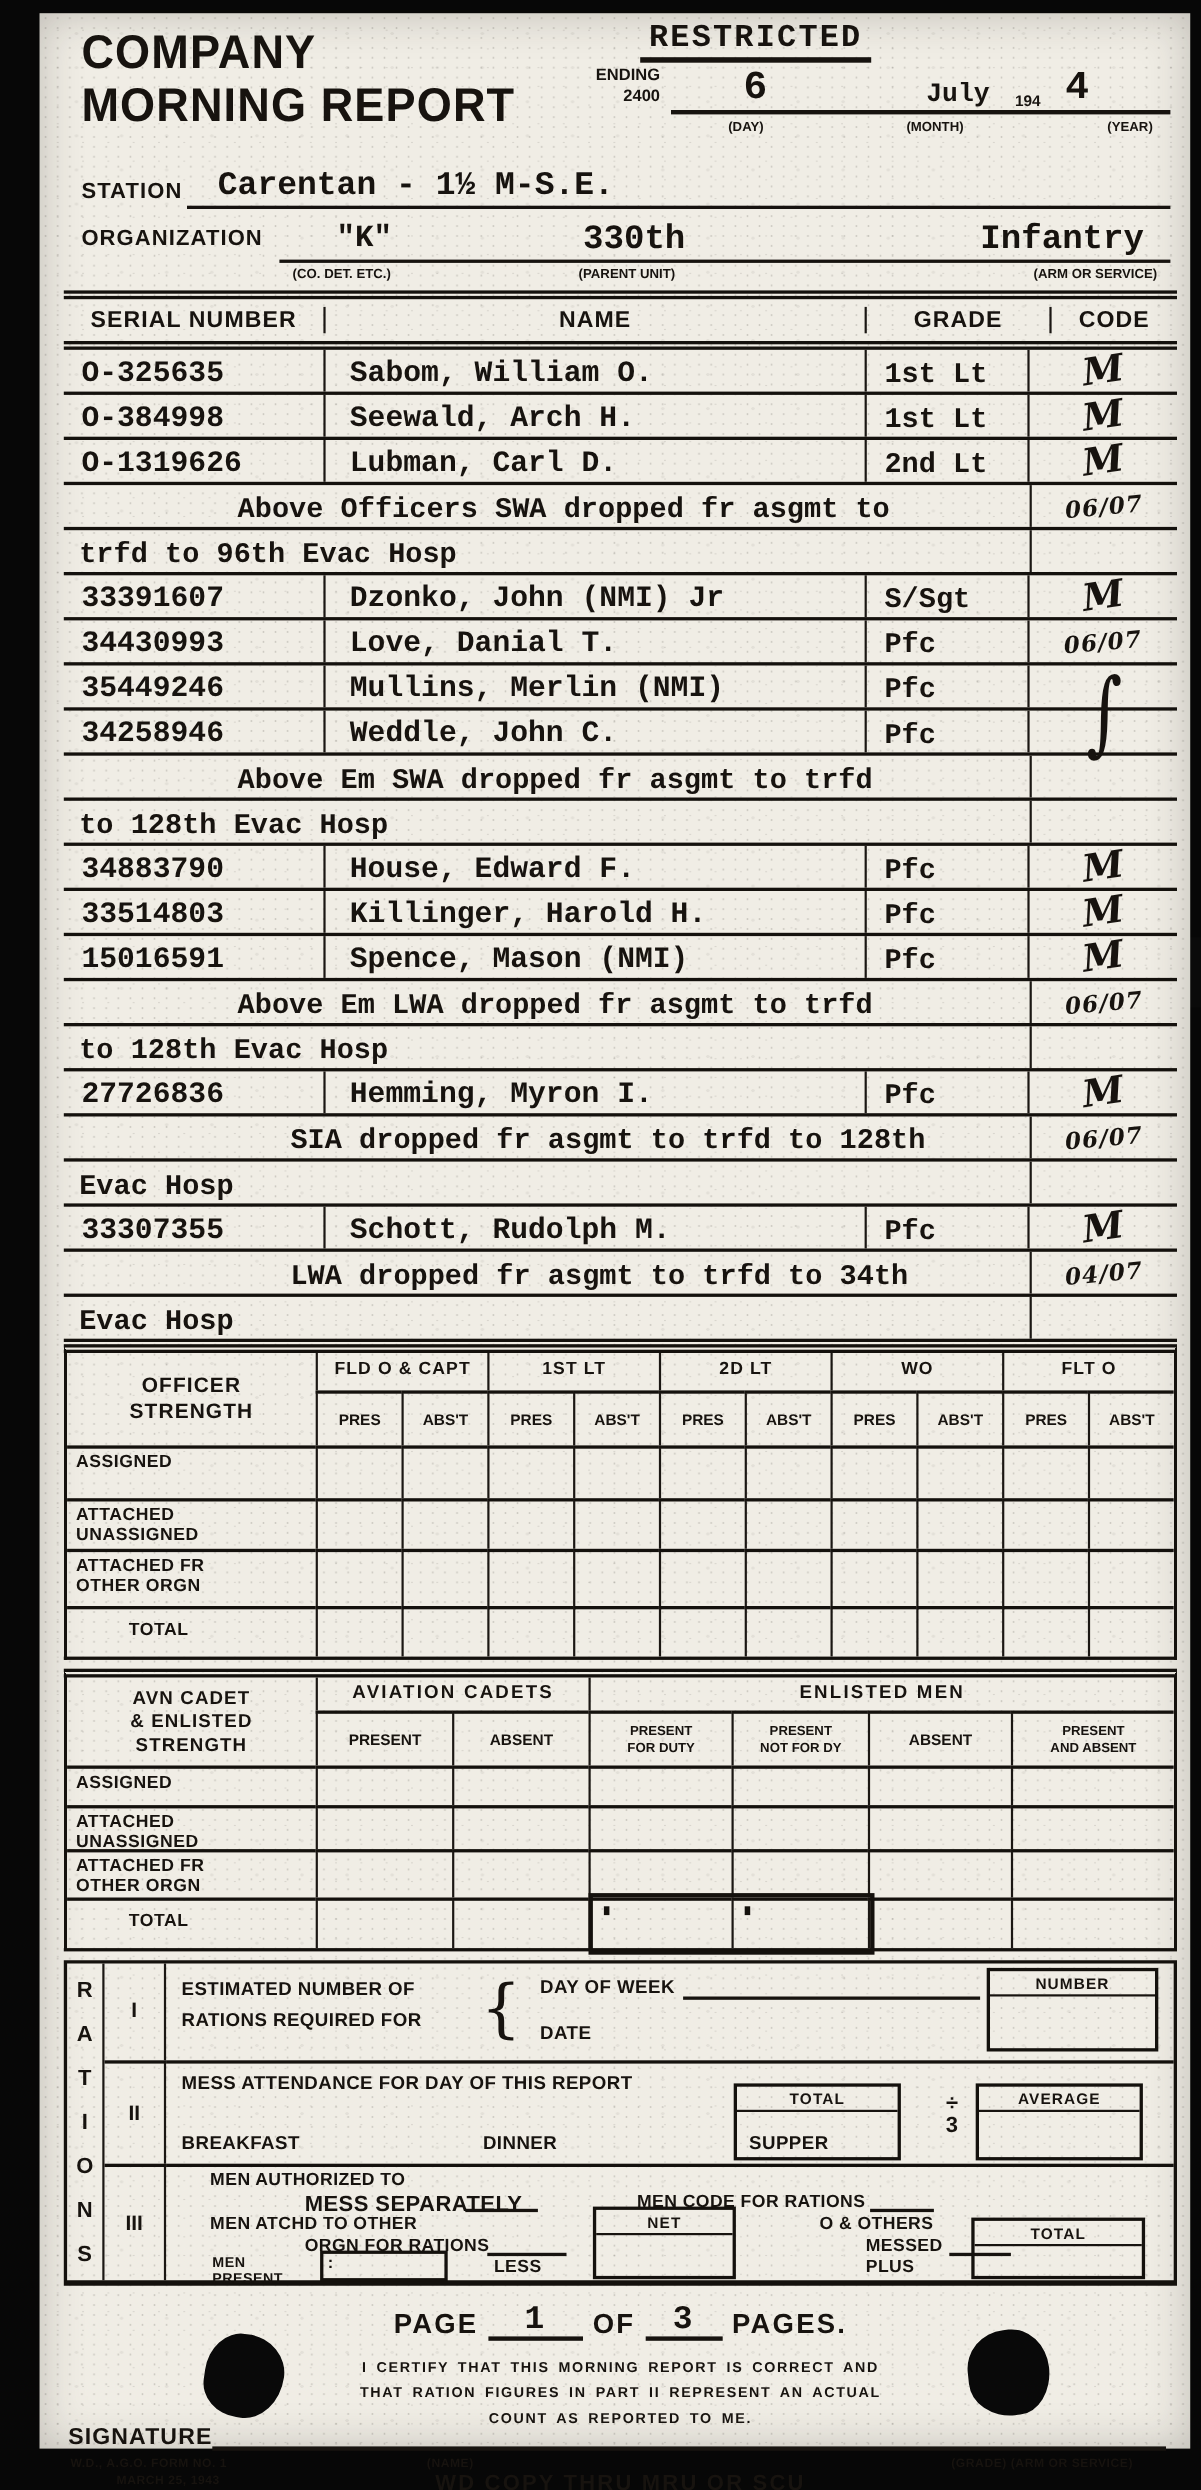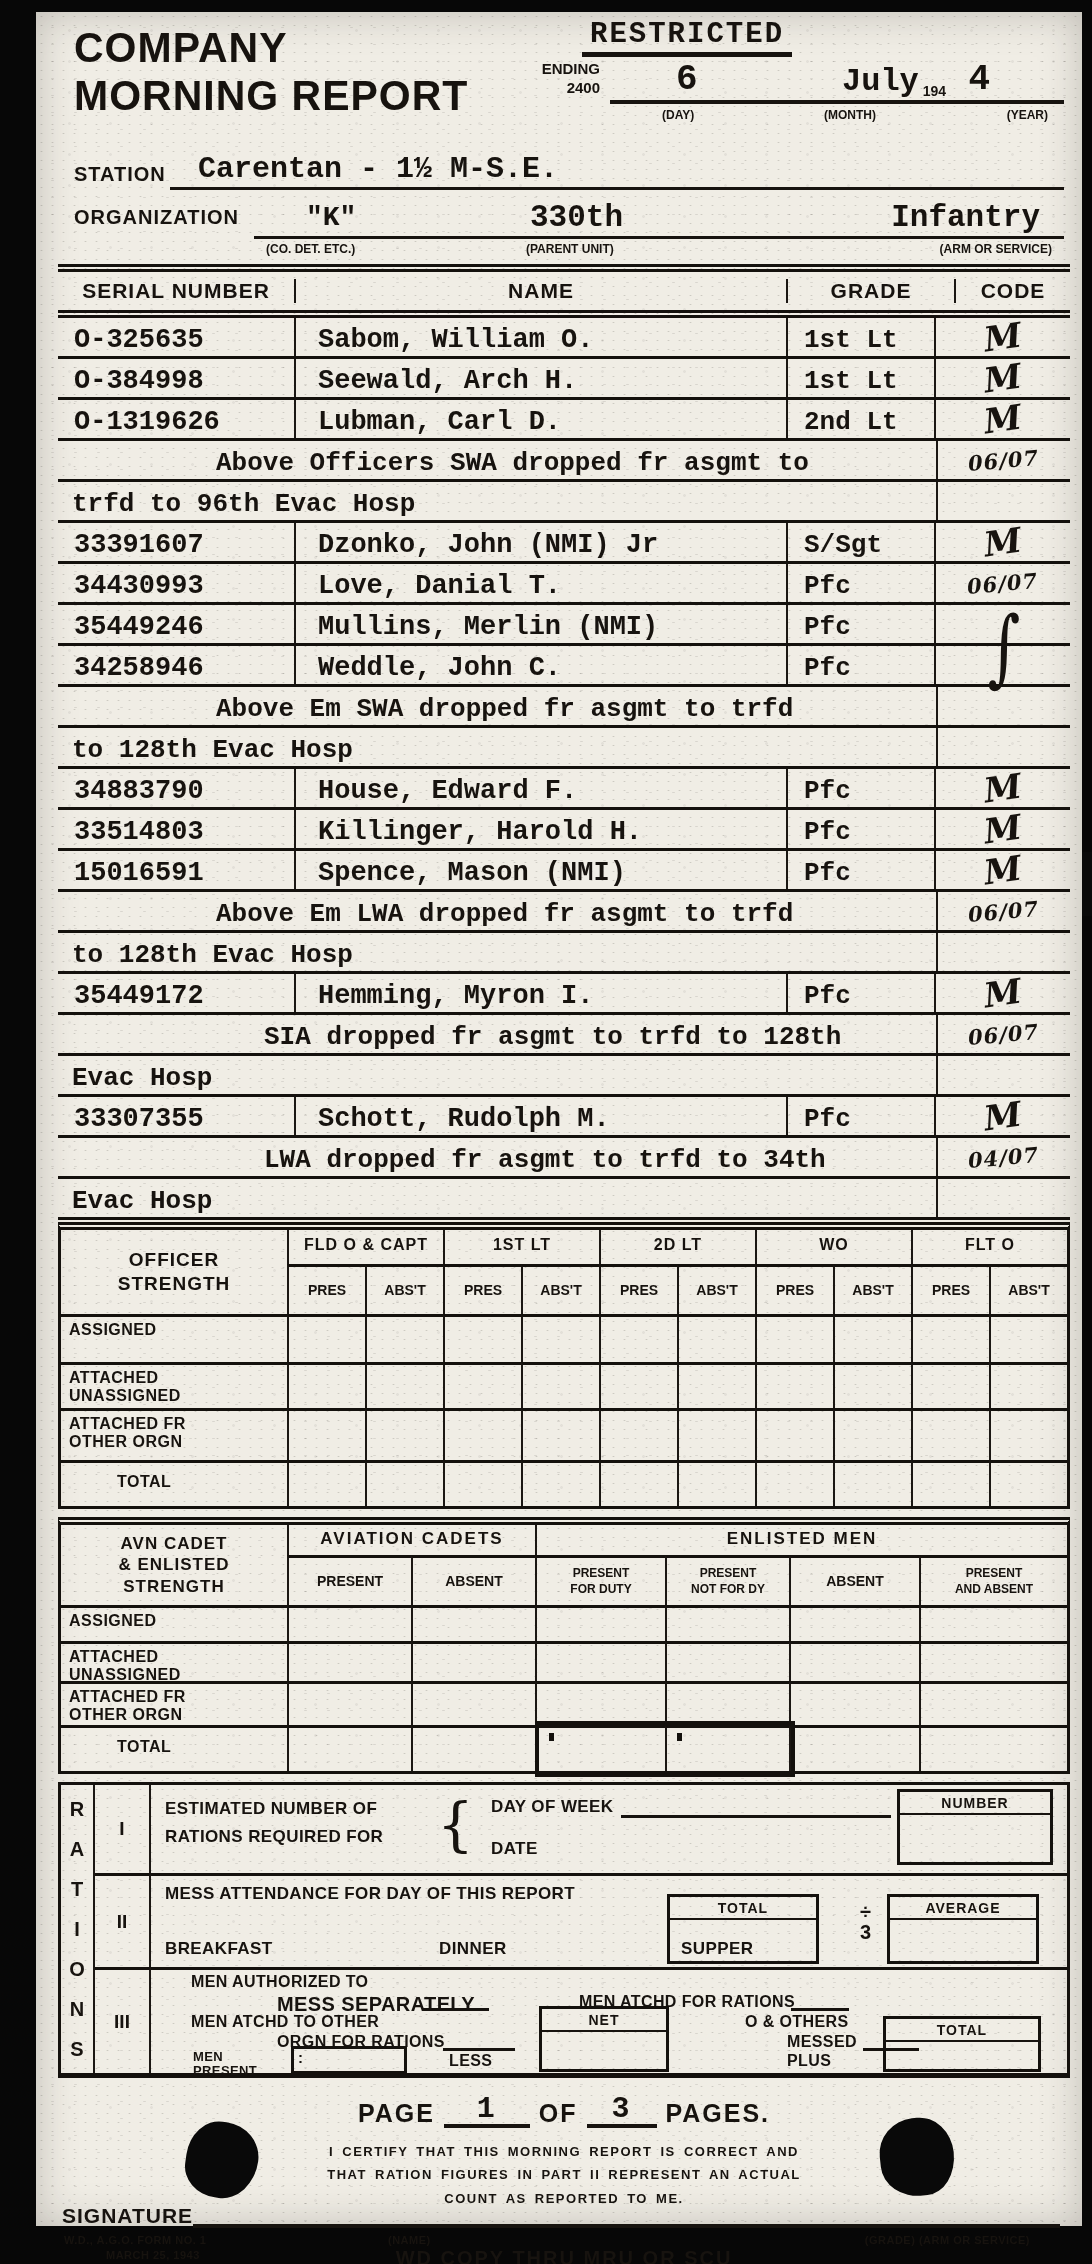--- a/index.html
+++ b/index.html
@@ -26,21 +26,21 @@
   .d { font-size:21px; transform:rotate(-5deg); letter-spacing:1px; }
   .brace { position:absolute; top:2px; right:44px; font-family:"DejaVu Serif",serif; font-size:84px; line-height:80px; font-weight:400; transform:scaleX(.75); z-index:3; }
 
   
   .hdr { position:relative; height:120px; }
   .hdr-title { position:absolute; left:16px; top:12px; font-size:41px; font-weight:800; letter-spacing:1px; line-height:1.12; transform:scaleY(1.05); transform-origin:top left; }
   .restricted { position:absolute; left:524px; top:6px; font-family:"Liberation Mono",monospace; font-weight:700; font-size:29px; letter-spacing:2px; border-bottom:5px solid #17130f; padding:0 8px 1px; }
   .ending { position:absolute; left:452px; top:48px; width:90px; text-align:right; font-size:15px; font-weight:800; line-height:1.25; }
   .dline { position:absolute; left:552px; right:6px; top:50px; height:42px; border-bottom:4px solid #17130f; }
   .d-day   { position:absolute; left:66px;  bottom:0; font-size:36px; }
-  .d-month { position:absolute; left:232px; bottom:0; font-size:32px; }
+  .d-month { position:absolute; left:232px; bottom:0; font-size:24px; }
   .d-ypre  { position:absolute; right:118px; bottom:1px; font-size:14px; font-weight:800; }
   .d-year  { position:absolute; right:74px; bottom:0; font-size:36px; }
   .dlabels { position:absolute; left:552px; right:6px; top:96px; height:14px; font-size:12px; font-weight:800; }
   .dl-day { position:absolute; left:52px; } .dl-mon { position:absolute; left:214px; } .dl-yr { position:absolute; right:16px; }
 
   
   .strow { position:relative; height:54px; margin-top:8px; }
   .st-label { position:absolute; left:16px; bottom:8px; font-size:20px; font-weight:800; letter-spacing:1px; }
   .st-line  { position:absolute; left:112px; right:6px; bottom:4px; border-bottom:3px solid #17130f; }
   .st-value { position:absolute; left:140px; bottom:8px; font-size:30px; }
@@ -271,21 +271,21 @@
         <div class="rc rw typed ind1">Above Em LWA dropped fr asgmt to trfd</div>
         <div class="rc rcd">
             <span class="hand d">06/07</span>
           </div>
       </div>
       <div class="rrow">
         <div class="rc rw typed cont">to 128th Evac Hosp</div>
         <div class="rc rcd"></div>
       </div>
       <div class="rrow">
-        <div class="rc rs typed">35449172</div>
+        <div class="rc rs typed">27726836</div>
         <div class="rc rn typed">Hemming, Myron I.</div>
         <div class="rc rg typed">Pfc</div>
         <div class="rc rcd">
             <span class="hand m">M</span>
           </div>
       </div>
       <div class="rrow">
         <div class="rc rw typed ind2">SIA dropped fr asgmt to trfd to 128th</div>
         <div class="rc rcd">
             <span class="hand d">06/07</span>
@@ -480,21 +480,21 @@
         <div class="fbox" style="right:28px; top:18px; width:152px; height:70px;">
           <span class="cap">AVERAGE</span>
         </div>
       </div>
 
       <div class="rat-num rn3">III</div>
       <div class="rat-body rb3">
         <span class="lbl" style="left:40px; top:3px; font-size:16px;">MEN AUTHORIZED TO</span>
         <span class="lbl" style="left:126px; top:23px; font-size:20px;">MESS SEPARATELY</span>
         <span class="uline" style="left:272px; top:38px; width:66px;"></span>
-        <span class="lbl" style="left:428px; top:23px; font-size:16px;">MEN ATCHD FOR RATIONS</span>
+        <span class="lbl" style="left:428px; top:23px; font-size:16px;">MEN CODE FOR RATIONS</span>
         <span class="uline" style="left:640px; top:38px; width:58px;"></span>
         <span class="lbl" style="left:40px; top:43px; font-size:16px;">MEN ATCHD TO OTHER</span>
         <span class="lbl" style="left:594px; top:43px; font-size:16px;">O &amp; OTHERS</span>
         <span class="lbl" style="left:126px; top:63px; font-size:16px;">ORGN FOR RATIONS</span>
         <span class="uline" style="left:292px; top:78px; width:72px;"></span>
         <span class="lbl" style="left:636px; top:63px; font-size:16px;">MESSED</span>
         <span class="uline" style="left:712px; top:78px; width:56px;"></span>
         <div class="fbox" style="left:388px; top:36px; width:130px; height:66px;">
           <span class="cap">NET</span>
         </div>

